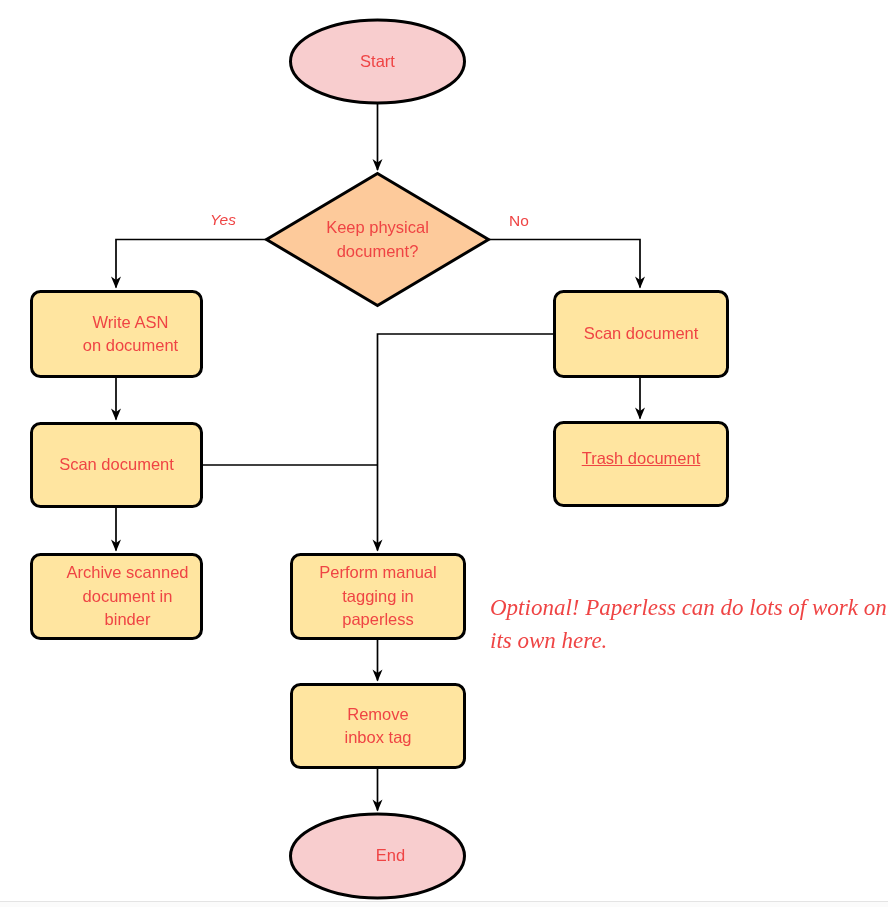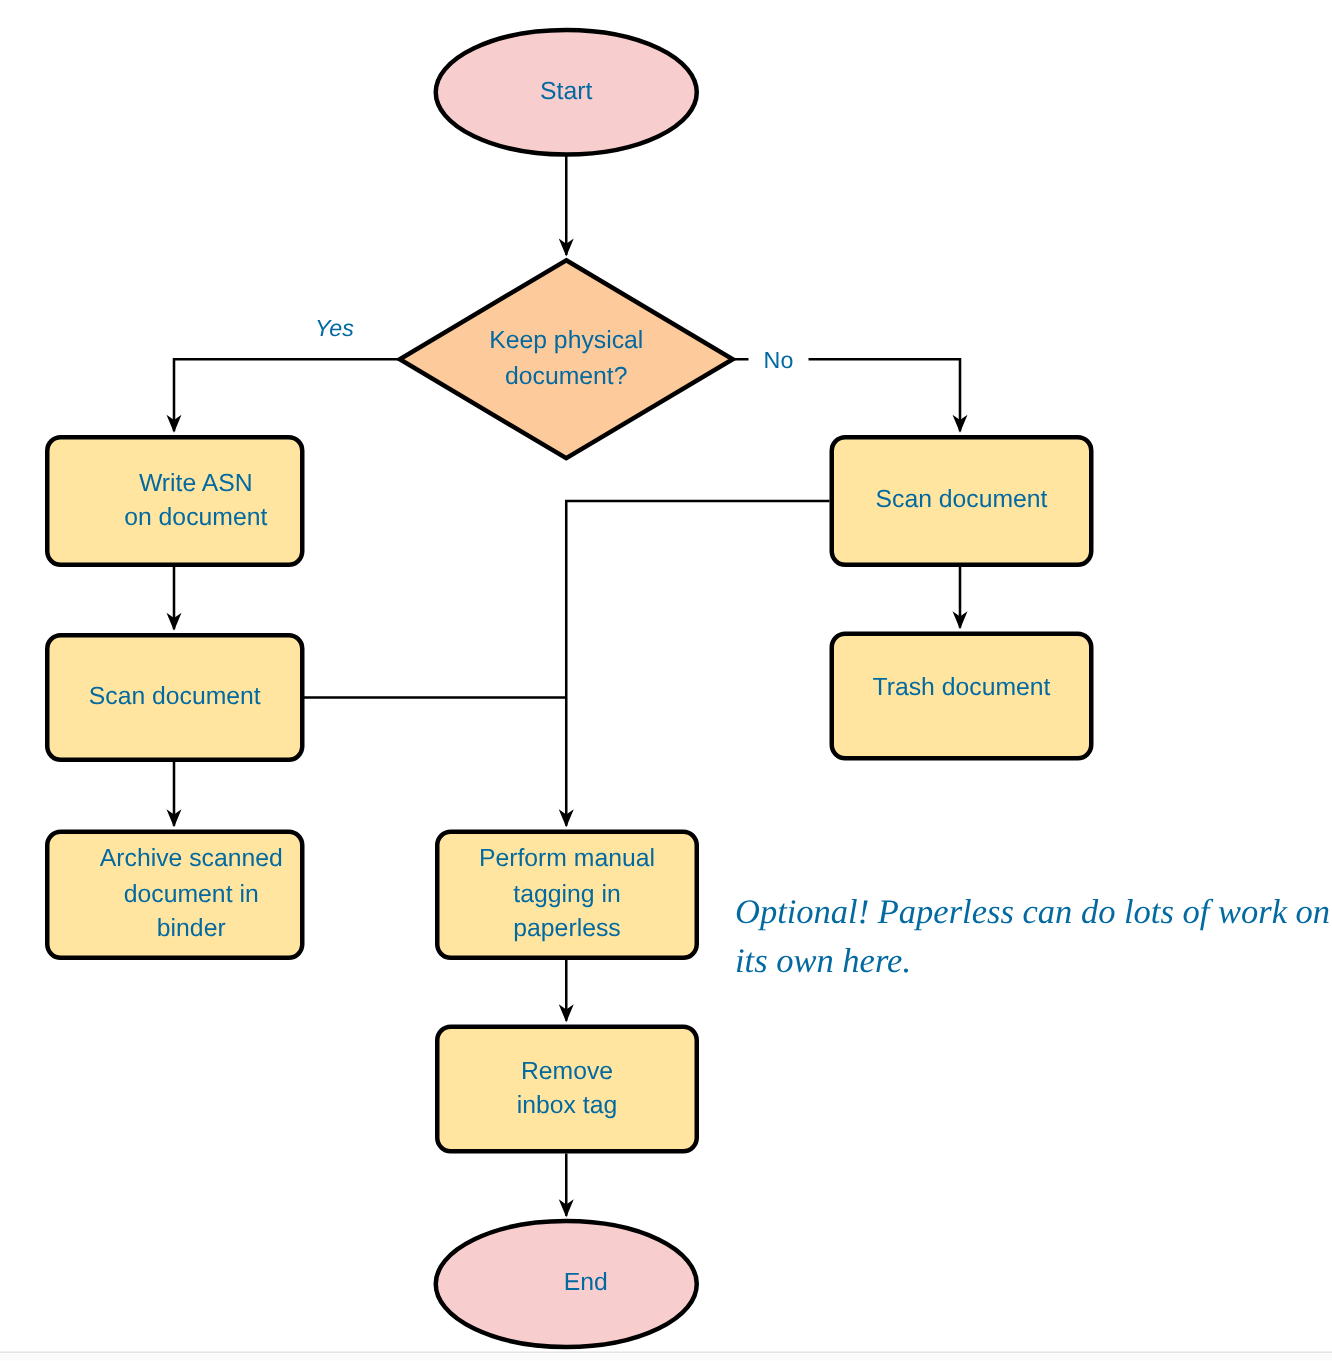--- a/index.html
+++ b/index.html
@@ -1,21 +1,21 @@
 <!DOCTYPE html>
 <html style="--terminal-fill: #f8cdce; --decision-fill: #fdca9b; --process-fill: #ffe5a0; --stroke: #000000; --background: #ffffff;"><head>
 <meta charset="utf-8">
 <style>
   html,body{margin:0;padding:0;background:#ffffff;}
   .canvas{
     position:relative;
     width:888px;height:907px;
     background:#ffffff;
     font-family:"Liberation Sans","DejaVu Sans",sans-serif;
-    color:#0369a1;
+    color:#ef4444;
     overflow:hidden;
   }
   .edges-layer{position:absolute;left:0;top:0;}
   .edge{stroke:#000;stroke-width:1.7;fill:none;}
   .shape-stroke{stroke:#000;stroke-width:3;}
   .fill-terminal{fill:var(--terminal-fill,#f8cdce);}
   .fill-decision{fill:var(--decision-fill,#fdca9b);}
   .fill-process{fill:var(--process-fill,#ffe5a0);}
   .node-label{
     position:absolute;
@@ -82,28 +82,28 @@
   <div class="node-label" style="left:289px;top:20px;width:177px;height:84px;">Start</div>
   <div class="node-label" style="left:265px;top:172px;width:225px;height:135px;">Keep physical
 document?</div>
   <div class="node-label" style="left:30px;top:290px;width:173px;height:88px;margin-left:14px;">Write ASN
 on document</div>
   <div class="node-label" style="left:30px;top:422px;width:173px;height:86px;">Scan document</div>
   <div class="node-label" style="left:30px;top:553px;width:173px;height:87px;padding-left:11px;">Archive scanned
 document in
 binder</div>
   <div class="node-label" style="left:553px;top:290px;width:176px;height:88px;">Scan document</div>
-  <div class="node-label" style="left:553px;top:421px;width:176px;height:76px;">Trash document</div>
+  <div class="node-label" style="left:553px;top:421px;width:176px;height:76px;text-decoration:underline;">Trash document</div>
   <div class="node-label" style="left:290px;top:683px;width:176px;height:86px;">Remove
 inbox tag</div>
   <div class="node-label" style="left:290px;top:553px;width:176px;height:87px;">Perform manual
 tagging in
 paperless</div>
   <div class="node-label" style="left:302px;top:813px;width:177px;height:86px;">End</div>
 
   <div class="edge-label" style="left:203px;top:211px;font-style:italic;">Yes</div>
-  <div class="edge-label" style="left:499px;top:212px;margin-top:20px;">No</div>
+  <div class="edge-label" style="left:499px;top:212px;">No</div>
 
   <div class="annotation">Optional! Paperless can do lots of work on
 its own here.</div>
 
   <div class="bottom-strip"></div>
 </div>
 
 </body></html>

